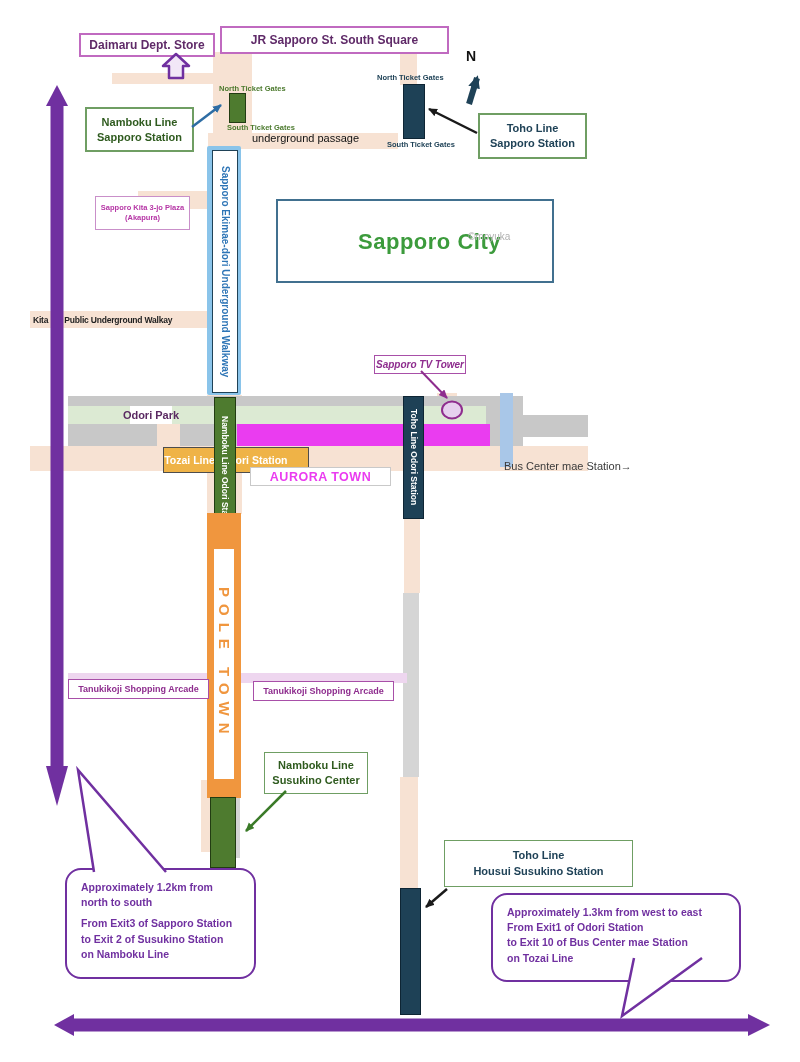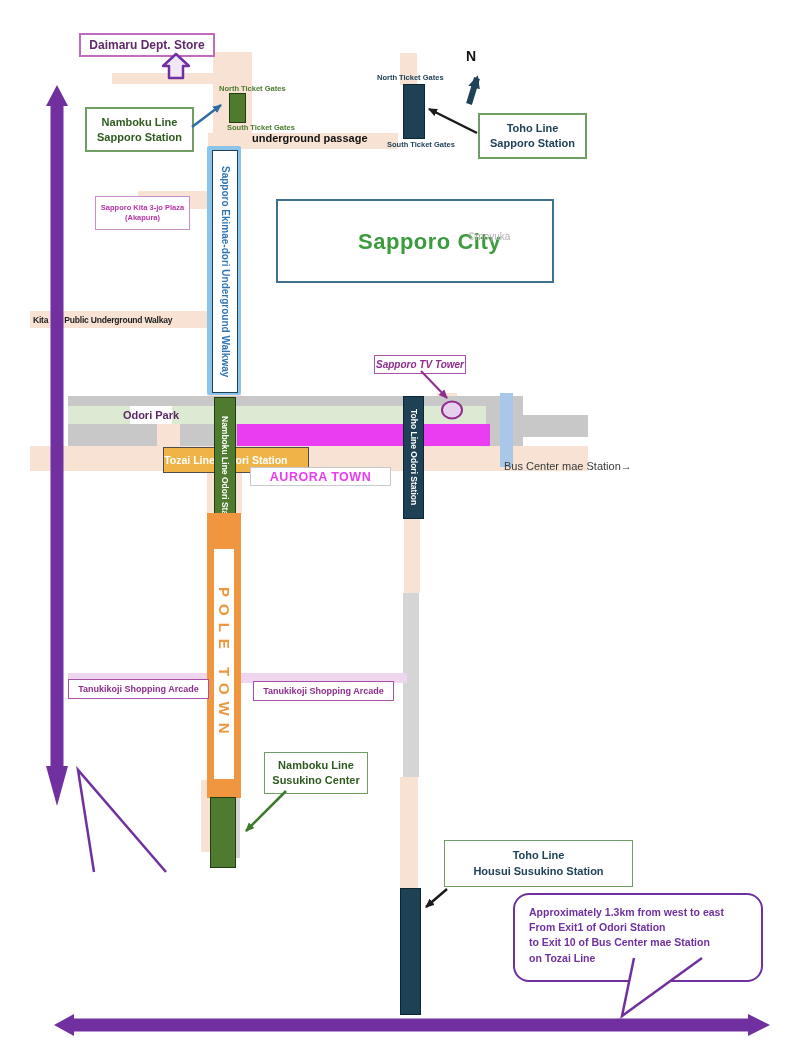--- a/index.html
+++ b/index.html
@@ -90,29 +90,29 @@
   .lbl-housui{left:444px;top:840px;width:187px;height:45px;border:1.5px solid #6f9e63;
     font-size:11px;font-weight:bold;color:#1f4257;line-height:1.4;}
   
   .txt{white-space:nowrap;}
   .gates-green{font-size:7.5px;font-weight:bold;color:#4c7a2e;}
   .gates-navy{font-size:7.5px;font-weight:bold;color:#1f4257;}
   .txt-ng-green{left:219px;top:84px;}
   .txt-sg-green{left:227px;top:123px;}
   .txt-ng-navy{left:377px;top:73px;}
   .txt-sg-navy{left:387px;top:140px;}
-  .txt-passage{left:252px;top:132px;font-size:11px;font-weight:bold;color:#111;}
+  .txt-passage{left:252px;top:132px;font-size:11px;font-weight:normal;color:#111;}
   .txt-kita1{font-size:8.5px;font-weight:bold;color:#222;padding-left:3px;letter-spacing:-0.2px;}
   .txt-bus{left:504px;top:460px;font-size:11px;color:#3a3a3a;}
   .txt-n{left:466px;top:48px;font-size:14px;font-weight:bold;color:#111;}
   
   .bubble{background:#fff;border:2.5px solid #7030a0;border-radius:16px;color:#7030a0;
     font-weight:bold;font-size:10.5px;line-height:1.45;padding:10px 10px 8px 14px;}
   .bubble-left{left:65px;top:868px;width:163px;height:89px;}
-  .bubble-right{left:491px;top:893px;width:222px;height:67px;margin-left:22px;}
+  .bubble-right{left:491px;top:893px;width:222px;height:67px;}
   .note-gap{margin-top:6px;}
   .overlay{left:0;top:0;width:800px;height:1062px;pointer-events:none;}
   .z1{z-index:1}.z2{z-index:2}.z3{z-index:3}.z4{z-index:4}.z5{z-index:5}.z6{z-index:6}
 </style>
 </head>
 <body>
 
 <div id="map">
 
   <div class="abs z1 peach p-top-left"></div>
@@ -163,20 +163,23 @@
   <div class="abs z4 bar-green bar-susukino"></div>
   <div class="abs z3 bar-navy bar-housui"></div>
   <div class="abs z2 tozai-box">
     <span class="tz1">Tozai Line</span>
     <span class="tz2">Odori Station</span>
   </div>
 
   <div class="abs z5 lbl lbl-daimaru">
     <span>Daimaru Dept. Store</span>
   </div>
+  <div class="abs z5 lbl lbl-jr">
+    <span>JR Sapporo St. South Square</span>
+  </div>
   <div class="abs z5 lbl lbl-namboku-sapporo">
     <span>Namboku Line</span>
     <span>Sapporo Station</span>
   </div>
   <div class="abs z5 lbl lbl-toho-sapporo">
     <span>Toho Line</span>
     <span>Sapporo Station</span>
   </div>
   <div class="abs z5 lbl lbl-kita3">
     <span>Sapporo Kita 3-jo Plaza</span>
@@ -211,20 +214,27 @@
   </div>
 
   <div class="abs z5 txt gates-green txt-ng-green">North Ticket Gates</div>
   <div class="abs z5 txt gates-green txt-sg-green">South Ticket Gates</div>
   <div class="abs z5 txt gates-navy txt-ng-navy">North Ticket Gates</div>
   <div class="abs z5 txt gates-navy txt-sg-navy">South Ticket Gates</div>
   <div class="abs z5 txt txt-passage">underground passage</div>
   <div class="abs z5 txt txt-bus">Bus Center mae Station→</div>
   <div class="abs z5 txt txt-n">N</div>
 
+  <div class="abs z5 bubble bubble-left">
+    <div>Approximately 1.2km from</div>
+    <div>north to south</div>
+    <div class="note-gap">From Exit3 of Sapporo Station</div>
+    <div>to Exit 2 of Susukino Station</div>
+    <div>on Namboku Line</div>
+  </div>
   <div class="abs z5 bubble bubble-right">
     <div>Approximately 1.3km from west to east</div>
     <div>From Exit1 of Odori Station</div>
     <div>to Exit 10 of Bus Center mae Station</div>
     <div>on Tozai Line</div>
   </div>
 
   <svg class="abs z6 overlay" width="800" height="1062" viewBox="0 0 800 1062" xmlns="http://www.w3.org/2000/svg">
     <defs>
       <marker id="mBlue" markerUnits="userSpaceOnUse" markerWidth="10" markerHeight="10" refX="8" refY="4" orient="auto">

